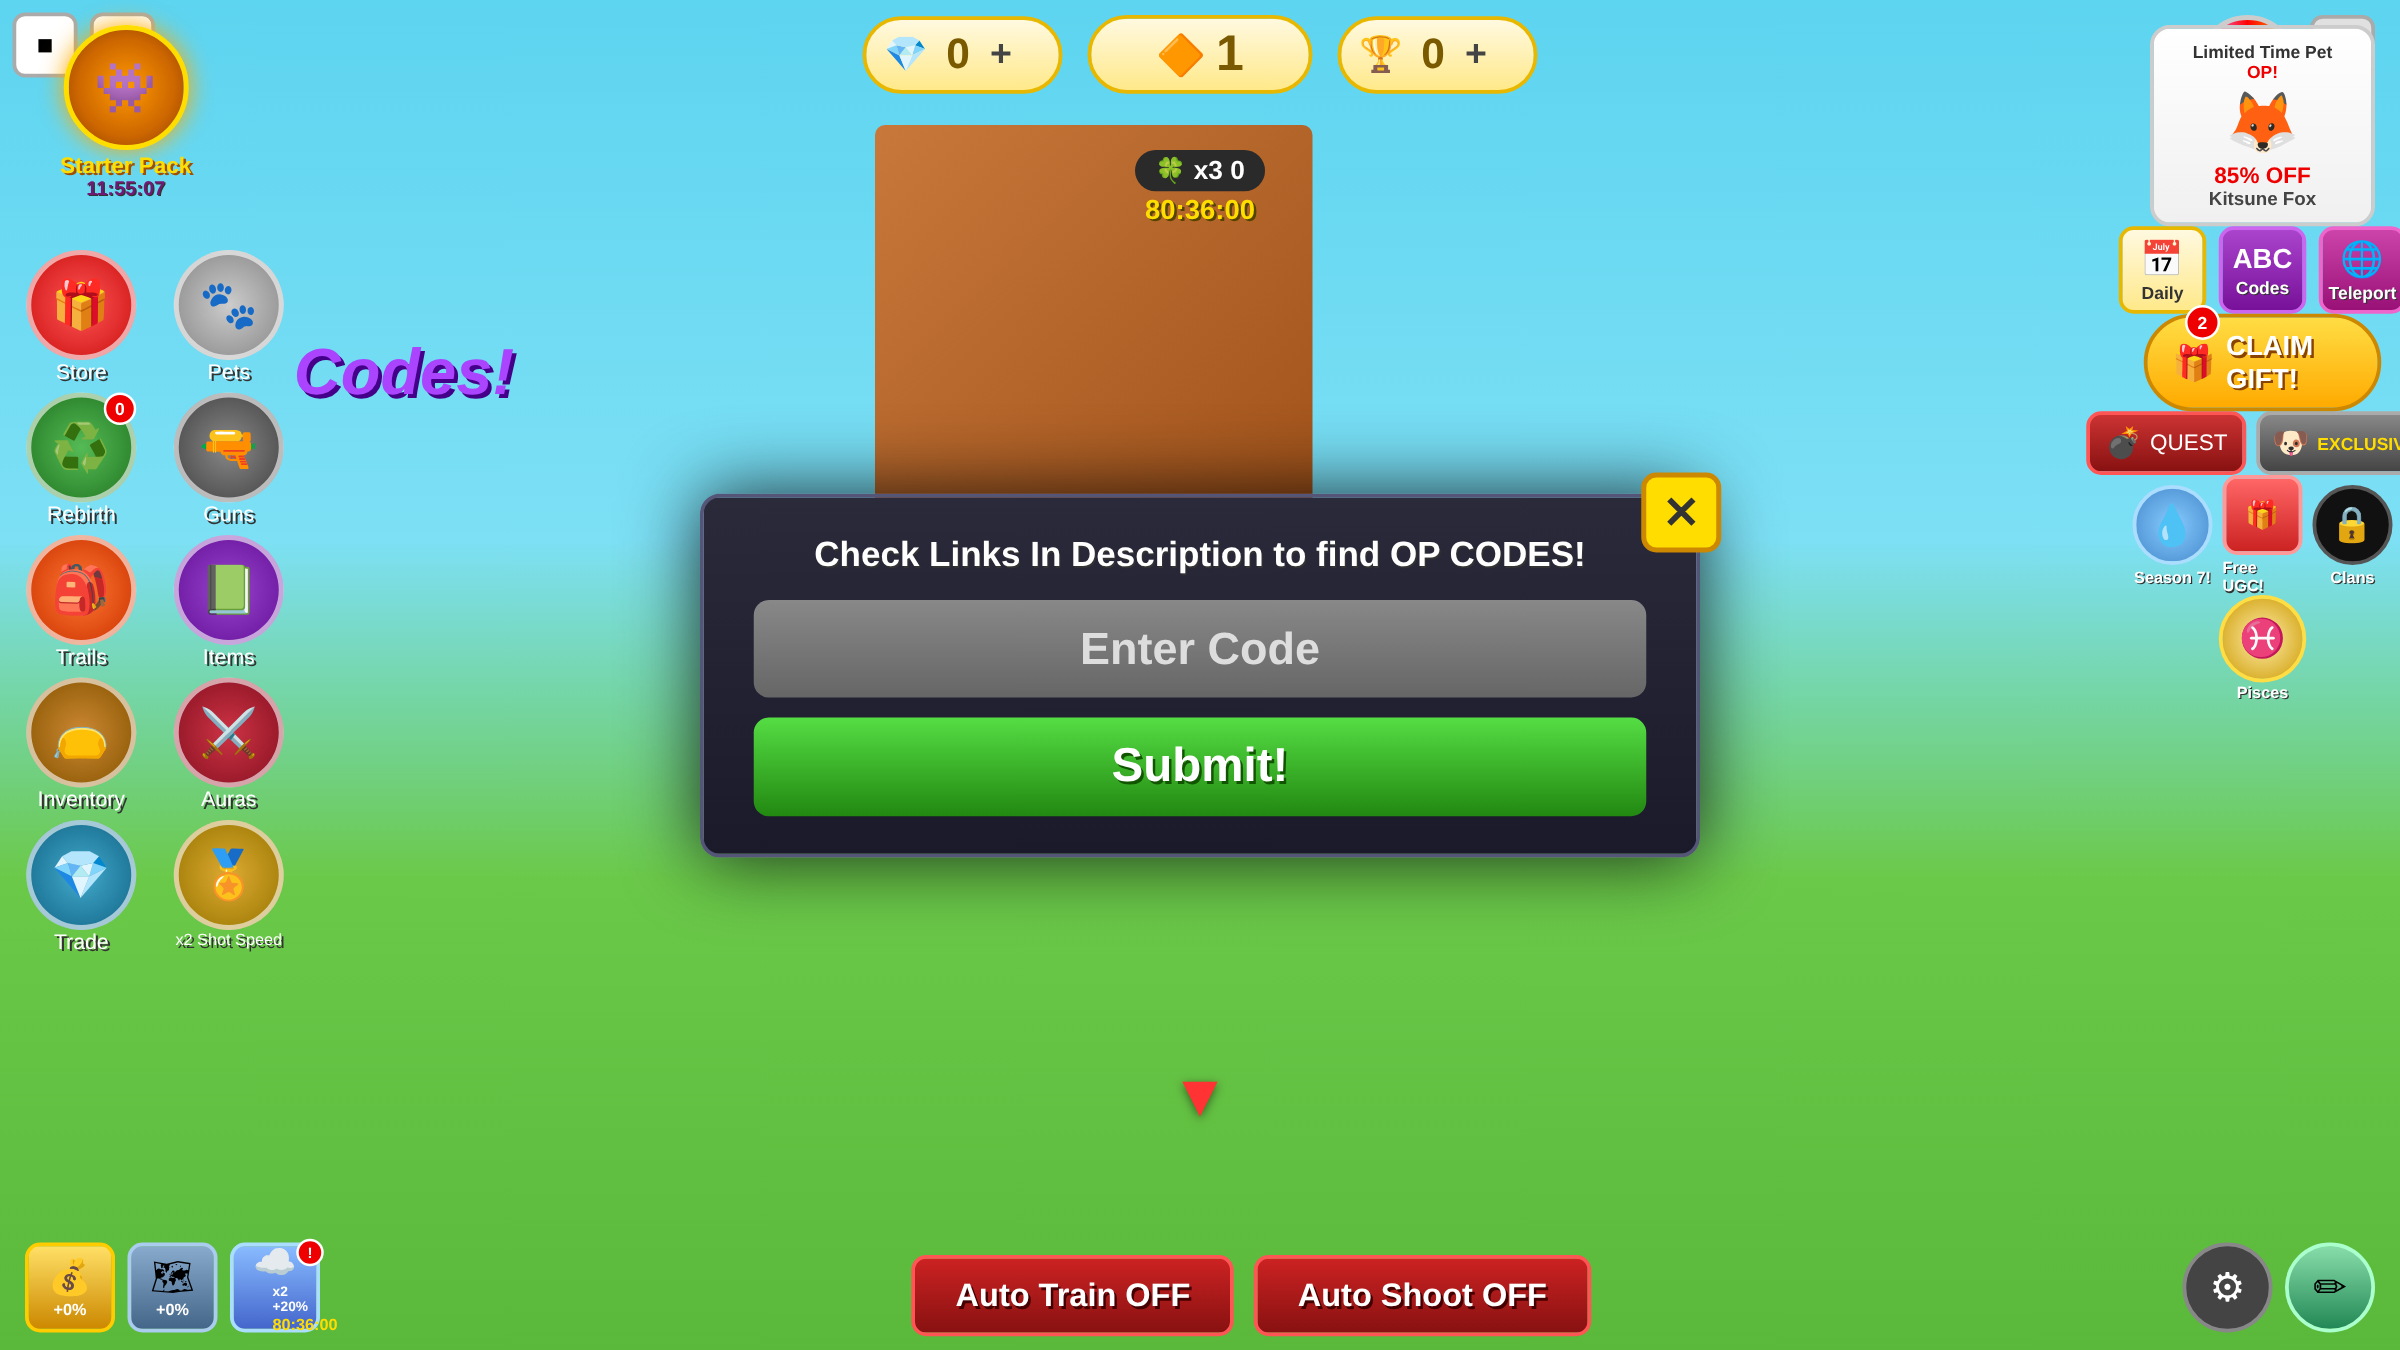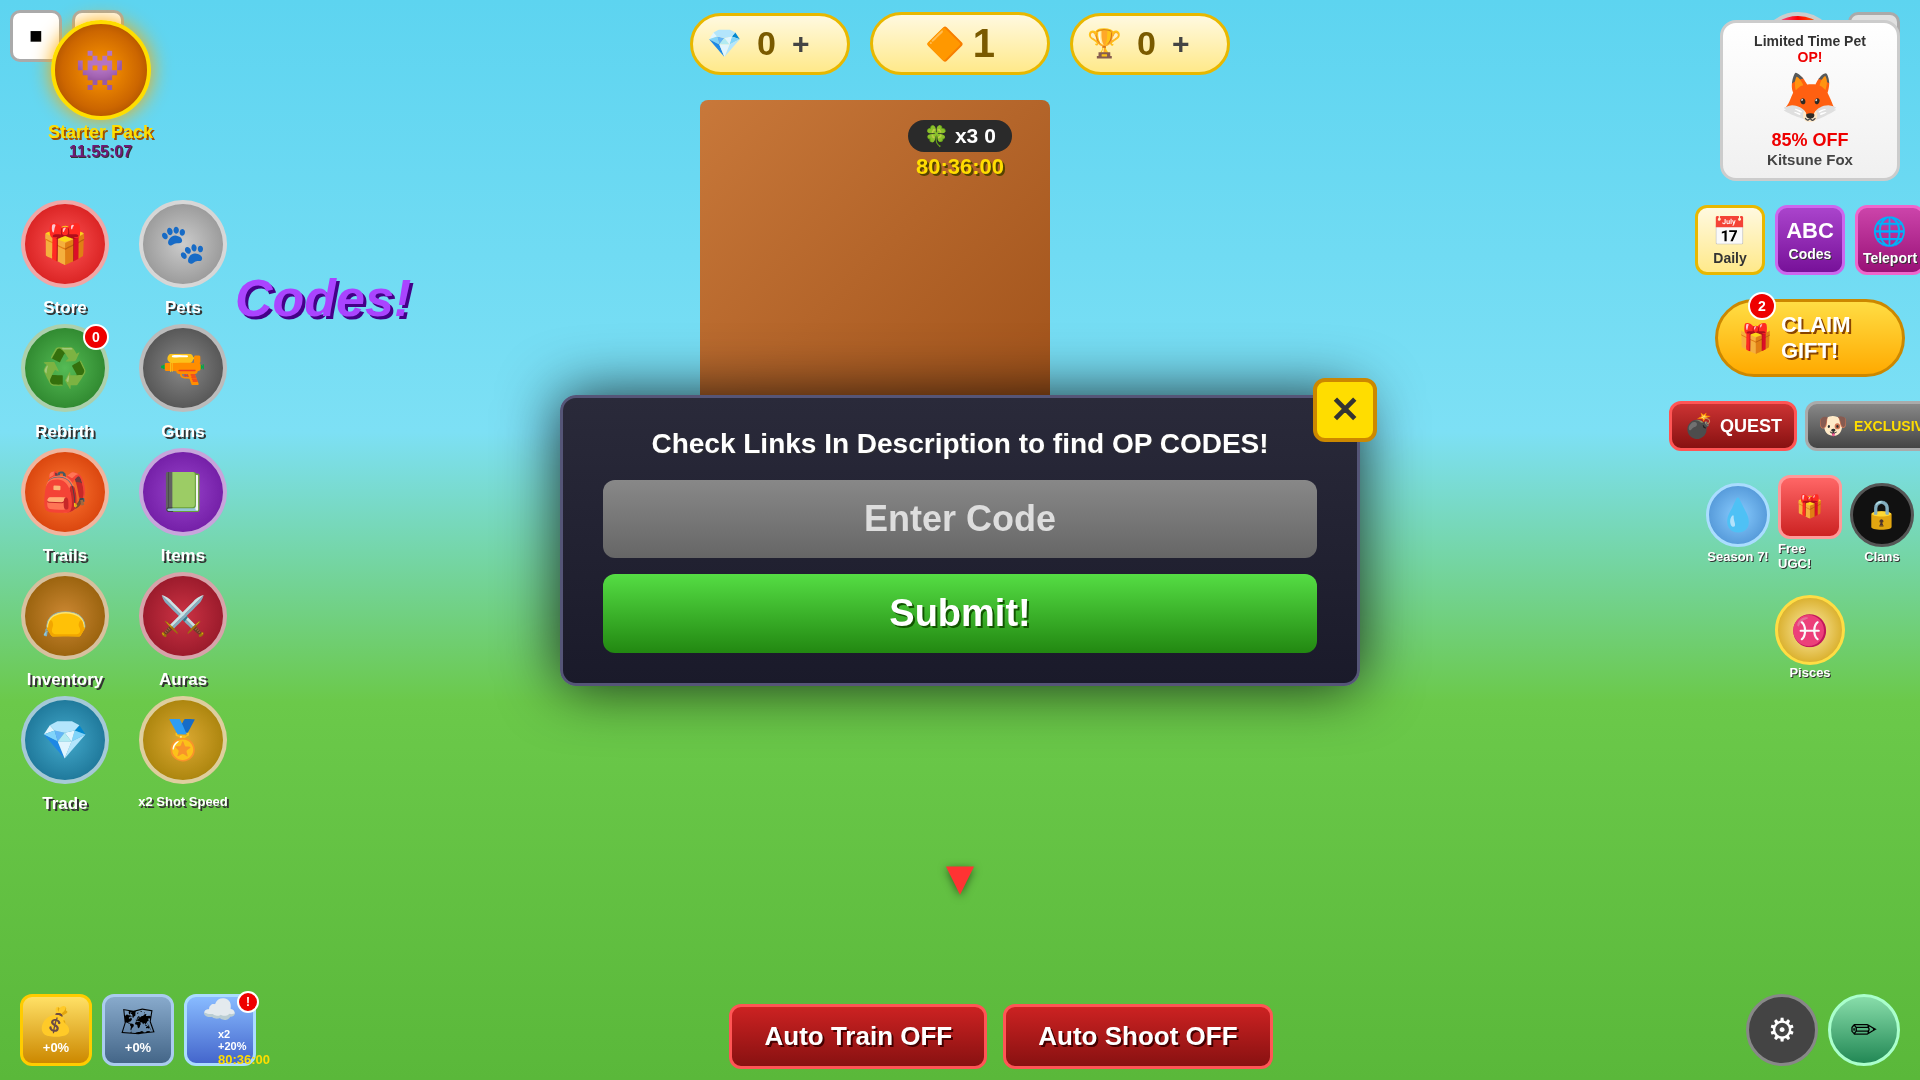--- a/index.html
+++ b/index.html
@@ -234,24 +234,24 @@
       border-radius: 50%;
       display: flex;
       align-items: center;
       justify-content: center;
       font-size: 38px;
       border: 4px solid rgba(255,255,255,0.6);
       position: relative;
     }
     .sidebar-label {
       font-size: 17px;
-      font-weight: 700;
+      font-weight: 400;
       color: #fff;
       text-shadow: 2px 2px 0 #333;
-      margin-top: 10px;
+      margin-top: 0;
     }
     .sidebar-badge {
       position: absolute;
       top: -4px;
       right: -4px;
       background: #e00;
       color: #fff;
       border-radius: 50%;
       width: 26px;
       height: 26px;
@@ -281,21 +281,21 @@
 
     
     .right-sidebar {
       position: absolute;
       top: 20px;
       right: 10px;
       z-index: 10;
       display: flex;
       flex-direction: column;
       align-items: center;
-      gap: 24px;
+      gap: 0;
       width: 200px;
     }
     .limited-pet-box {
       background: linear-gradient(180deg, #fff 0%, #f0f0f0 100%);
       border: 3px solid #ccc;
       border-radius: 16px;
       padding: 10px;
       display: flex;
       flex-direction: column;
       align-items: center;
@@ -367,21 +367,21 @@
     .quest-btn {
       background: linear-gradient(180deg, #cc3333 0%, #881111 100%);
       border: 3px solid #ff5555;
       border-radius: 12px;
       padding: 8px 12px;
       display: flex;
       align-items: center;
       gap: 6px;
       cursor: pointer;
     }
-    .quest-label { font-size: 18px; font-weight: 700; color: #fff; }
+    .quest-label { font-size: 18px; font-weight: 400; color: #fff; }
     .exclusive-btn {
       background: linear-gradient(180deg, #888 0%, #444 100%);
       border: 3px solid #aaa;
       border-radius: 12px;
       padding: 8px 10px;
       display: flex;
       align-items: center;
       gap: 6px;
       cursor: pointer;
     }

